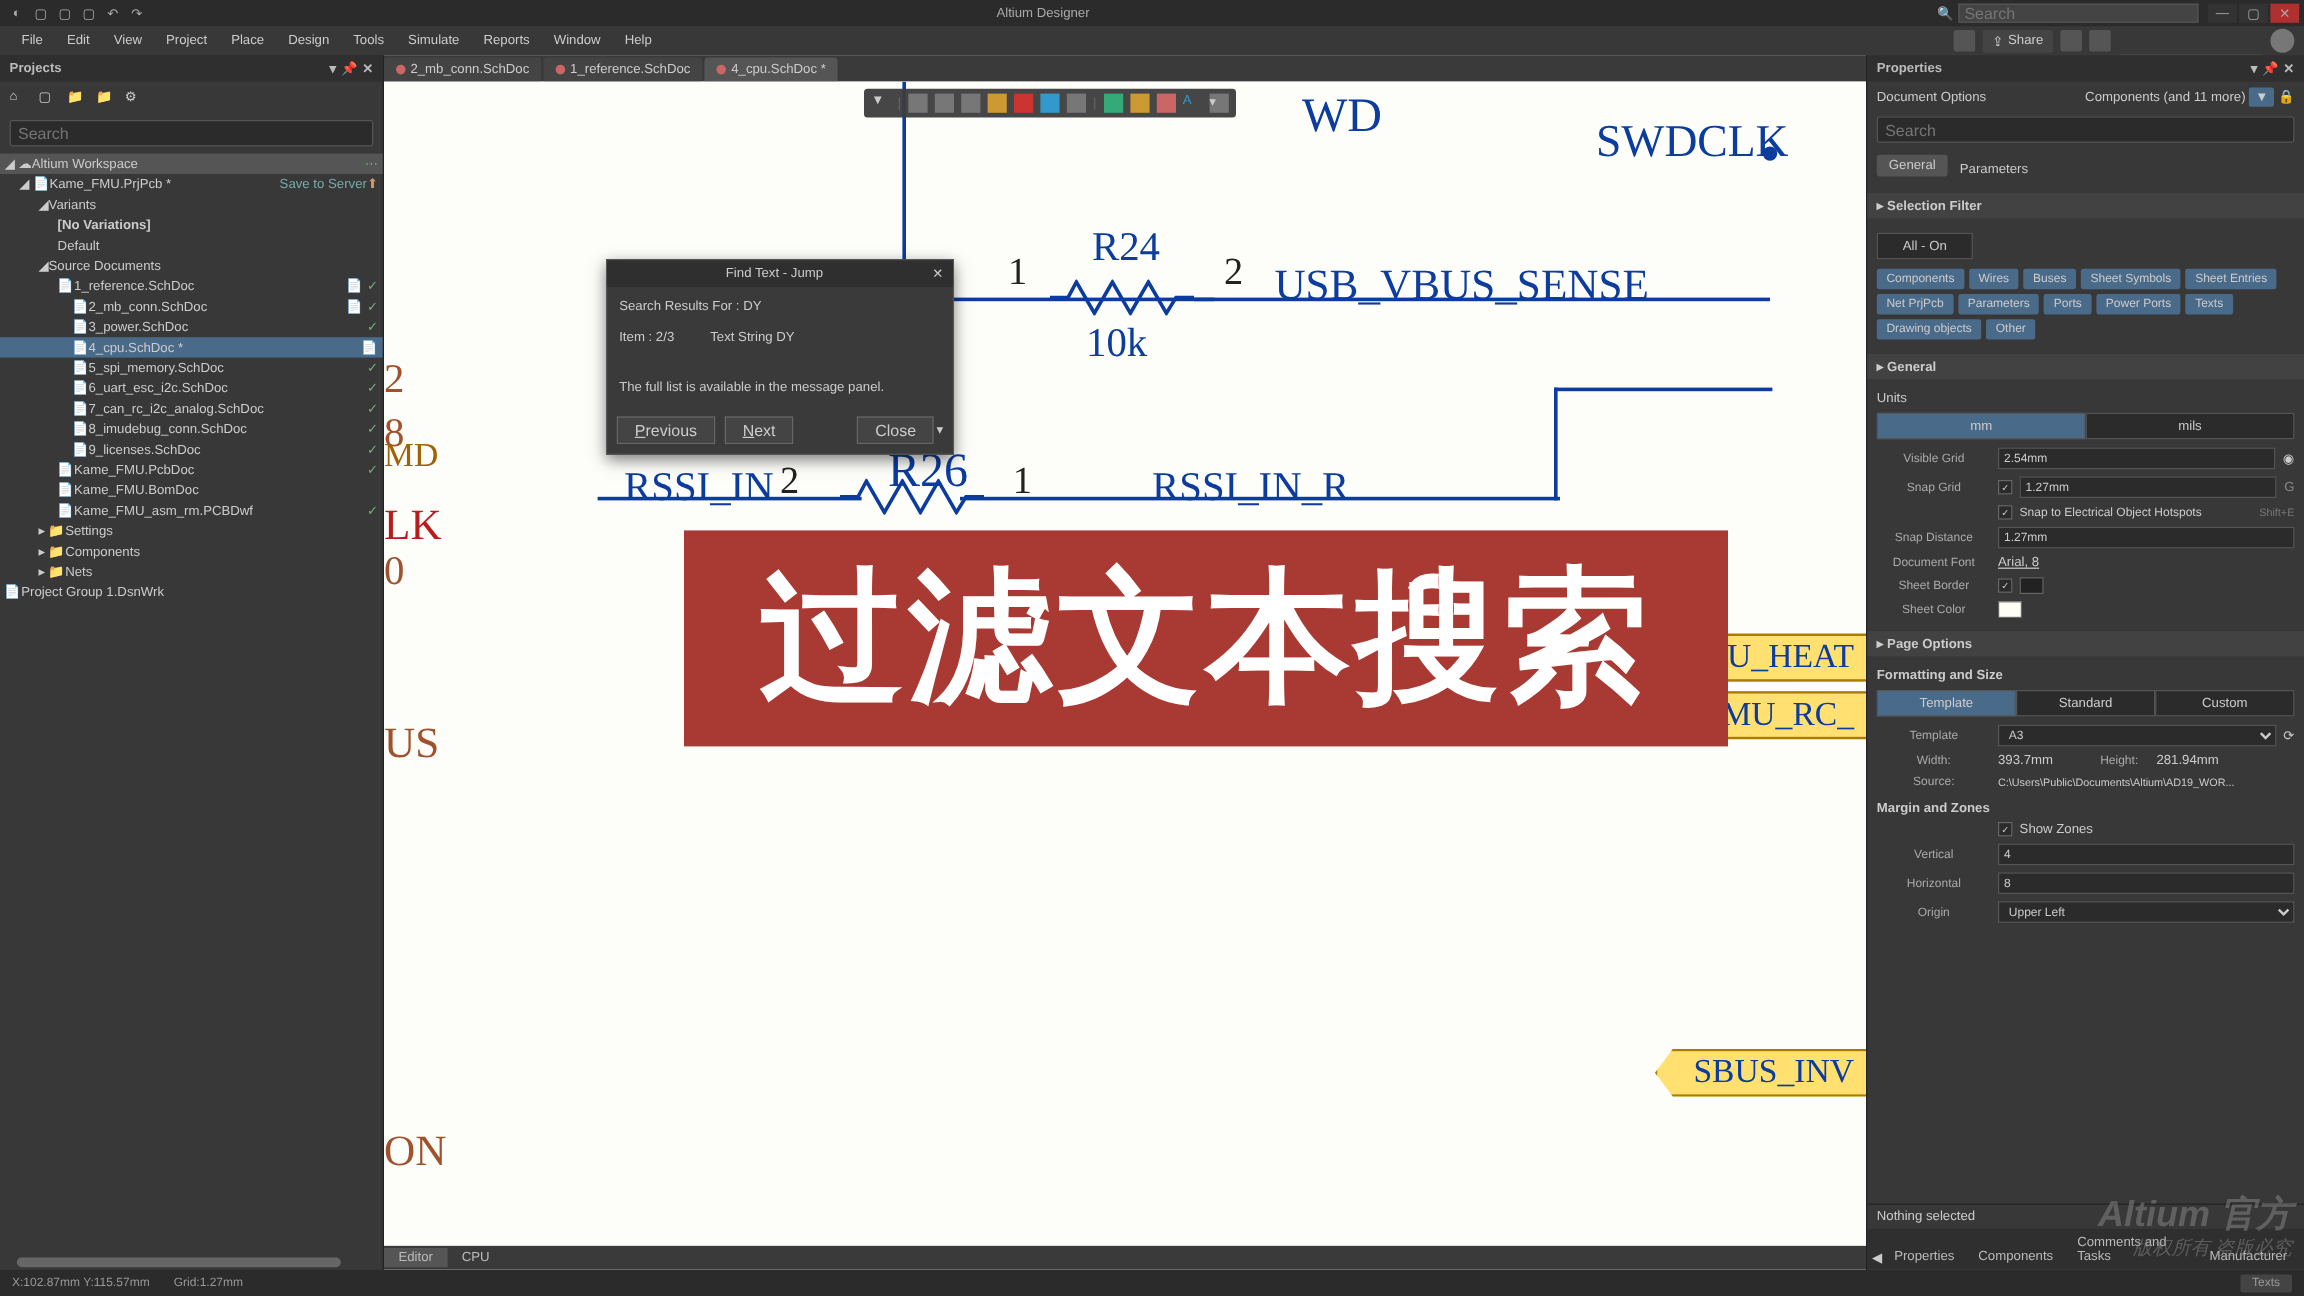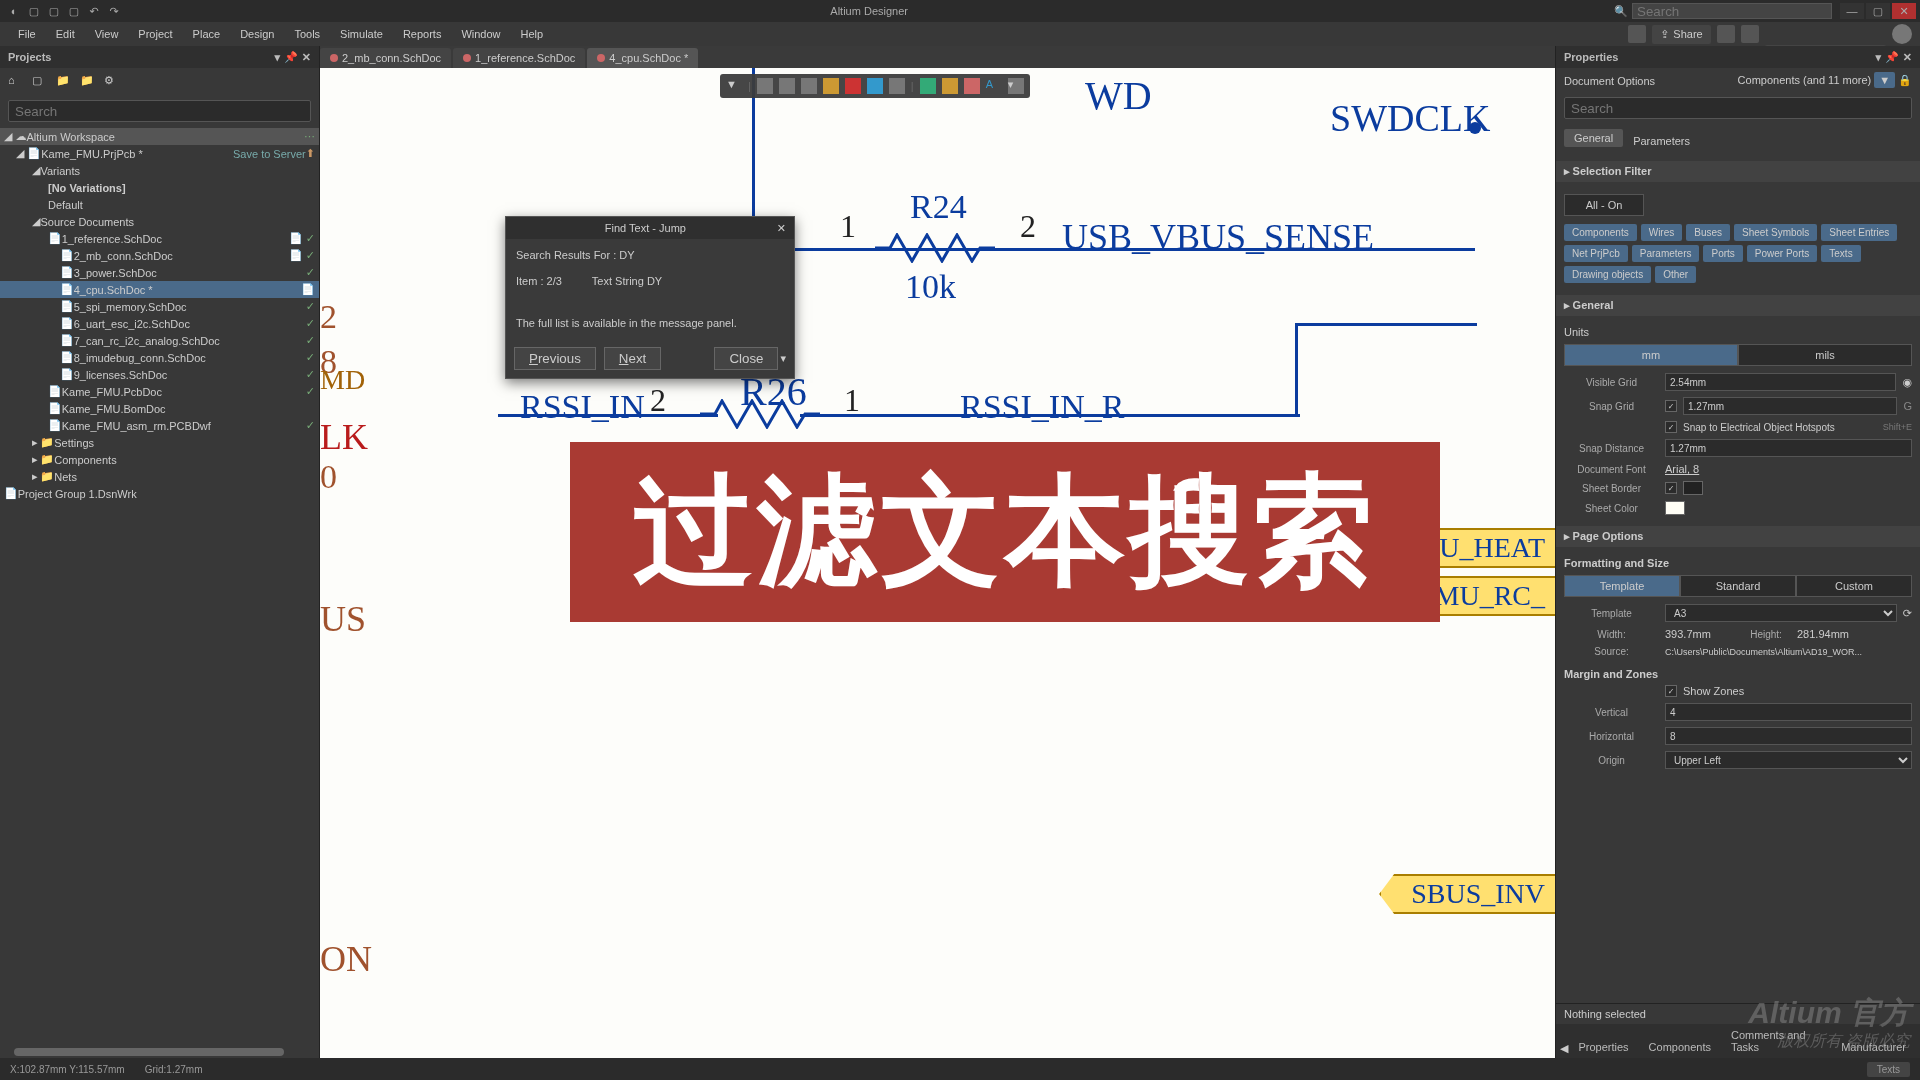--- a/index.html
+++ b/index.html
@@ -282,20 +282,24 @@
         <div class="fd-buttons">
           <button><u>P</u><span>revious</span></button>
           <button><u>N</u>ext</button>
           <div class="close-btn">
               <button>Close</button> 
               <span style="margin-left:2px">▾</span>
             </div>
         </div>
       </div>
     </div>
+    <div class="center-bottom-tabs">
+      <div class="cb-tab active">Editor</div>
+      <div class="cb-tab">CPU</div>
+    </div>
   </div>
 
   <div class="right-panel">
     <div class="panel-header">
         <span>Properties</span>
         <span class="ph-right">
           <span>▾</span>
           <span>📌</span>
           <span>✕</span>
         </span>

